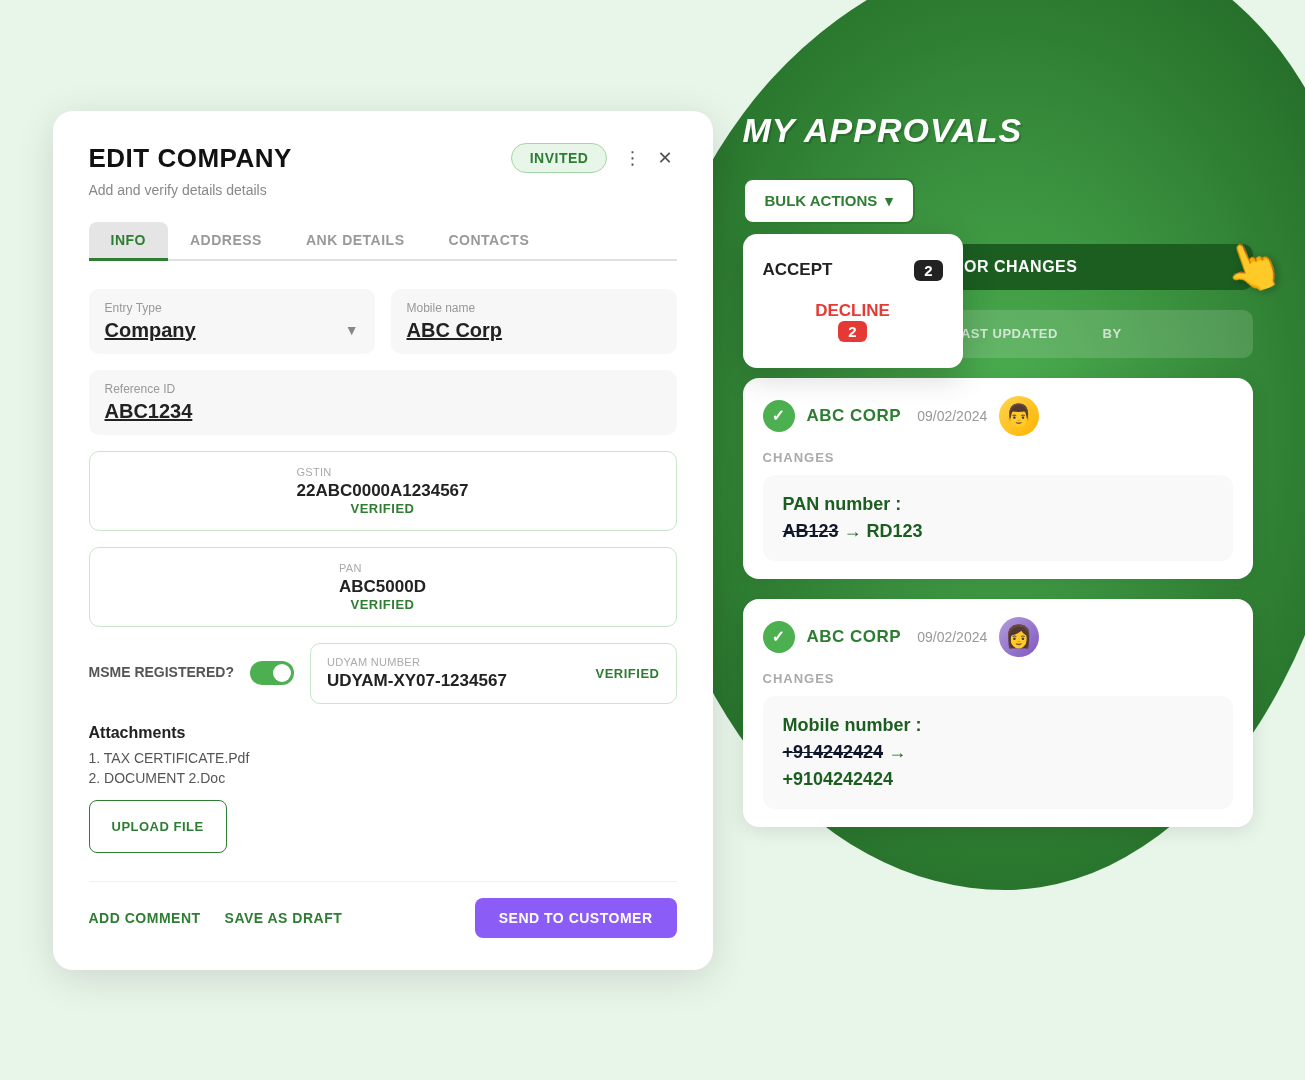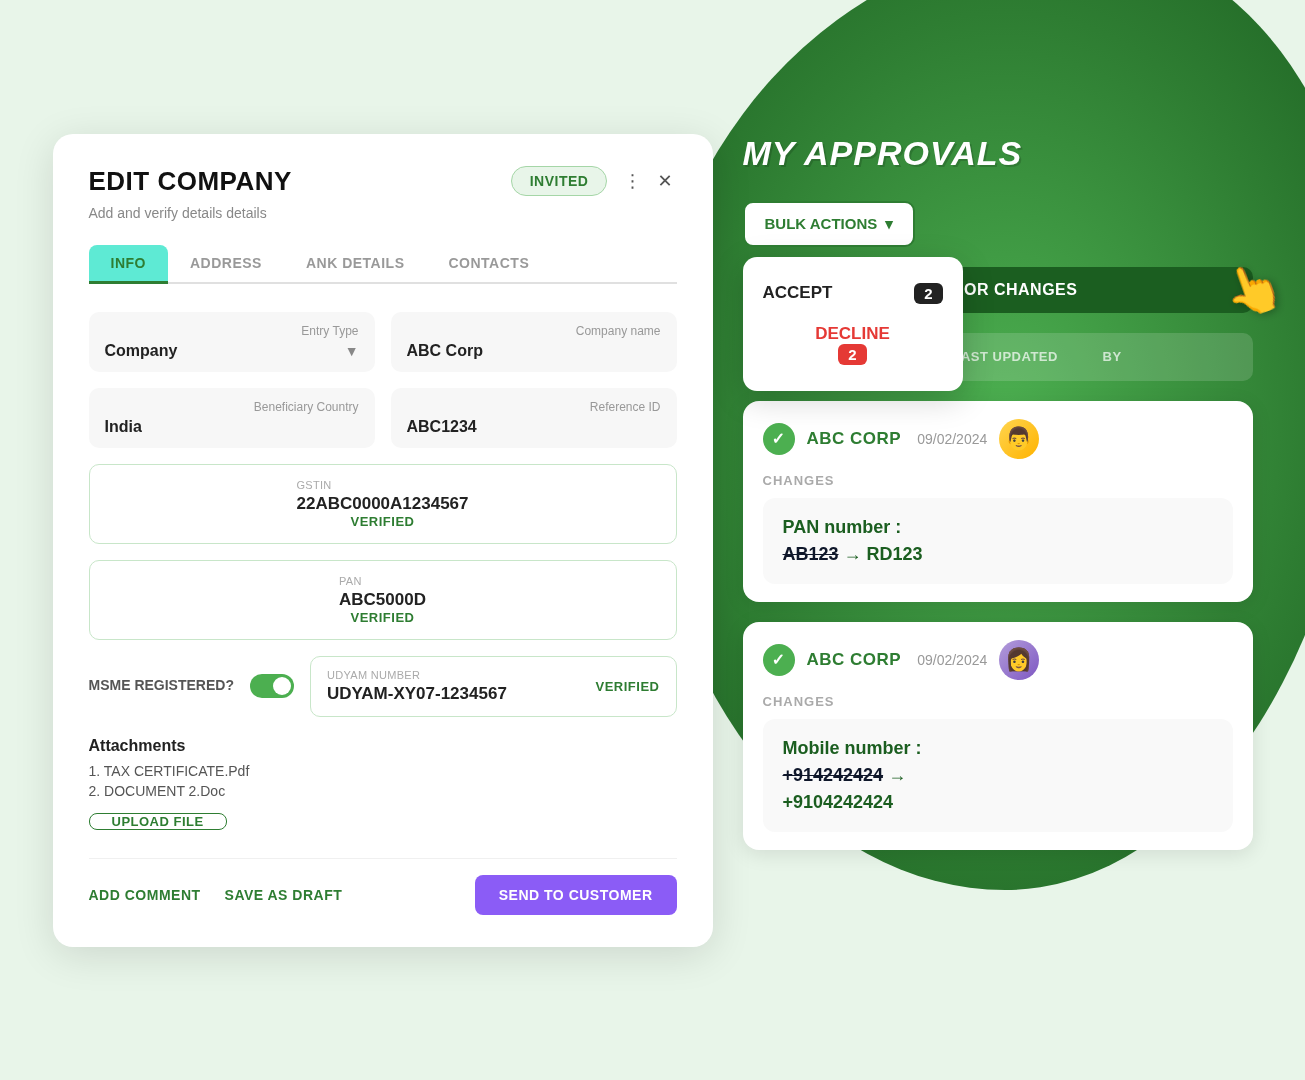--- a/index.html
+++ b/index.html
@@ -115,21 +115,21 @@
       font-weight: 600;
       color: #999;
       cursor: pointer;
       border-bottom: 3px solid transparent;
       margin-bottom: -2px;
       letter-spacing: 0.5px;
     }
 
     .tab.active {
       color: #2e7d32;
-      background: #5eead4;
+      background: #e5e5e5;
       border-radius: 8px 8px 0 0;
       border-bottom: 3px solid #2e7d32;
     }
 
     
     .form-row {
       display: flex;
       gap: 16px;
       margin-bottom: 16px;
     }
@@ -140,27 +140,27 @@
       border-radius: 10px;
       padding: 12px 16px;
       position: relative;
     }
 
     .field-label {
       font-size: 12px;
       color: #999;
       margin-bottom: 4px;
       display: block;
-      text-align: right;
     }
 
     .field-value {
-      font-size: 16px;
+      font-size: 20px;
       font-weight: 600;
       color: #222;
+      text-decoration: underline;
     }
 
     .field-dropdown {
       display: flex;
       align-items: center;
       justify-content: space-between;
     }
 
     .dropdown-arrow {
       color: #888;
@@ -267,21 +267,21 @@
       font-size: 14px;
       color: #555;
       margin-bottom: 4px;
     }
 
     .upload-btn {
       border: 1.5px solid #2e7d32;
       background: #fff;
       color: #2e7d32;
       border-radius: 8px;
-      padding: 0 22px;
+      padding: 18px 22px;
       font-size: 13px;
       font-weight: 700;
       cursor: pointer;
       letter-spacing: 0.5px;
       margin-top: 10px;
     }
 
     
     .panel-actions {
       display: flex;
@@ -566,30 +566,26 @@
 
     <div class="form-row">
       <div class="form-field">
         <span class="field-label">Entry Type</span>
         <div class="field-dropdown">
           <span class="field-value">Company</span>
           <span class="dropdown-arrow">▼</span>
         </div>
       </div>
       <div class="form-field">
-        <span class="field-label">Company name</span>
+        <span class="field-label">Mobile name</span>
         <span class="field-value">ABC Corp</span>
       </div>
     </div>
 
     <div class="form-row">
-      <div class="form-field">
-        <span class="field-label">Beneficiary Country</span>
-        <span class="field-value">India</span>
-      </div>
       <div class="form-field">
         <span class="field-label">Reference ID</span>
         <span class="field-value">ABC1234</span>
       </div>
     </div>
 
     <div class="input-group">
       <div class="input-inner">
         <span class="input-label">GSTIN</span>
         <span class="input-val">22ABC0000A1234567</span>

